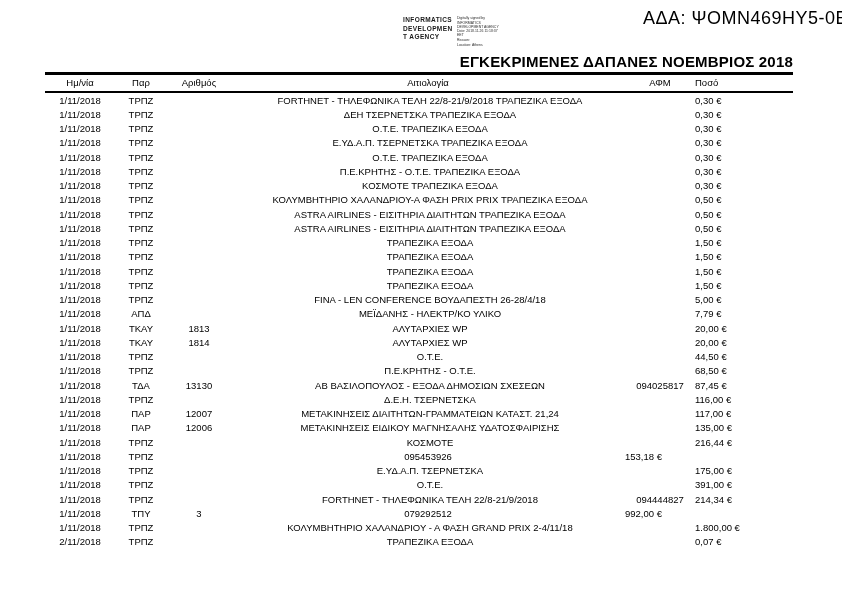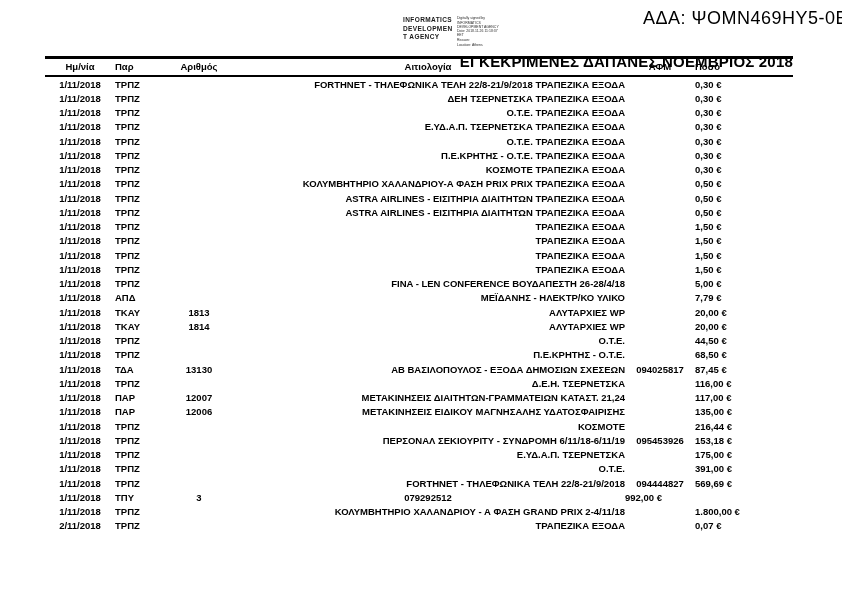--- a/index.html
+++ b/index.html
@@ -50,44 +50,43 @@
     left: 45px;
     width: 748px;
     text-align: right;
     font-size: 15px;
     font-weight: 700;
     letter-spacing: 0.2px;
   }
   .table {
     position: absolute;
     left: 45px;
-    top: 56px;
+    top: 72px;
     width: 748px;
-    font-weight: bold;
   }
   .rule {
     height: 2.5px;
     background: #000;
   }
   .thead, .trow {
     display: grid;
     grid-template-columns: 70px 52px 64px 1fr 70px 98px;
     align-items: center;
   }
   .thead { height: 16px; }
   .trow  { height: 14.25px; }
   .cell {
     font-size: 9.5px;
     white-space: nowrap;
     overflow: hidden;
   }
   .c-date   { text-align: center; }
-  .c-par    { }
+  .c-par    { text-align: center; }
   .c-num    { text-align: center; }
-  .c-desc   { text-align: right; padding-left: 4px; }
+  .c-desc   { text-align: center; padding-left: 4px; }
   .c-afm    { text-align: center; }
   .c-amount { padding-right: 6px; }
   .thead .c-desc { text-align: center; padding-left: 0; }
   .thead .c-amount { padding-right: 0; }
 </style>
 </head>
 <body>
 
 <div class="page">
 
@@ -321,21 +320,20 @@
           <div class="cell c-par">ΤΡΠΖ</div>
           <div class="cell c-num"></div>
           <div class="cell c-desc">ΚΟΣΜΟΤΕ</div>
           <div class="cell c-afm"></div>
           <div class="cell c-amount">216,44 €</div>
         </div>
         <div class="trow">
           <div class="cell c-date">1/11/2018</div>
           <div class="cell c-par">ΤΡΠΖ</div>
           <div class="cell c-num"></div>
-          <div class="cell c-desc">ΠΕΡΣΟΝΑΛ ΣΕΚΙΟΥΡΙΤΥ - ΣΥΝΔΡΟΜΗ 6/11/18-6/11/19</div>
           <div class="cell c-afm">095453926</div>
           <div class="cell c-amount">153,18 €</div>
         </div>
         <div class="trow">
           <div class="cell c-date">1/11/2018</div>
           <div class="cell c-par">ΤΡΠΖ</div>
           <div class="cell c-num"></div>
           <div class="cell c-desc">Ε.ΥΔ.Α.Π. ΤΣΕΡΝΕΤΣΚΑ</div>
           <div class="cell c-afm"></div>
           <div class="cell c-amount">175,00 €</div>
@@ -347,21 +345,21 @@
           <div class="cell c-desc">Ο.Τ.Ε.</div>
           <div class="cell c-afm"></div>
           <div class="cell c-amount">391,00 €</div>
         </div>
         <div class="trow">
           <div class="cell c-date">1/11/2018</div>
           <div class="cell c-par">ΤΡΠΖ</div>
           <div class="cell c-num"></div>
           <div class="cell c-desc">FORTHNET - ΤΗΛΕΦΩΝΙΚΑ ΤΕΛΗ 22/8-21/9/2018</div>
           <div class="cell c-afm">094444827</div>
-          <div class="cell c-amount">569,69 €</div>
+          <div class="cell c-amount">214,34 €</div>
         </div>
         <div class="trow">
           <div class="cell c-date">1/11/2018</div>
           <div class="cell c-par">ΤΠΥ</div>
           <div class="cell c-num">3</div>
           <div class="cell c-afm">079292512</div>
           <div class="cell c-amount">992,00 €</div>
         </div>
         <div class="trow">
           <div class="cell c-date">1/11/2018</div>

